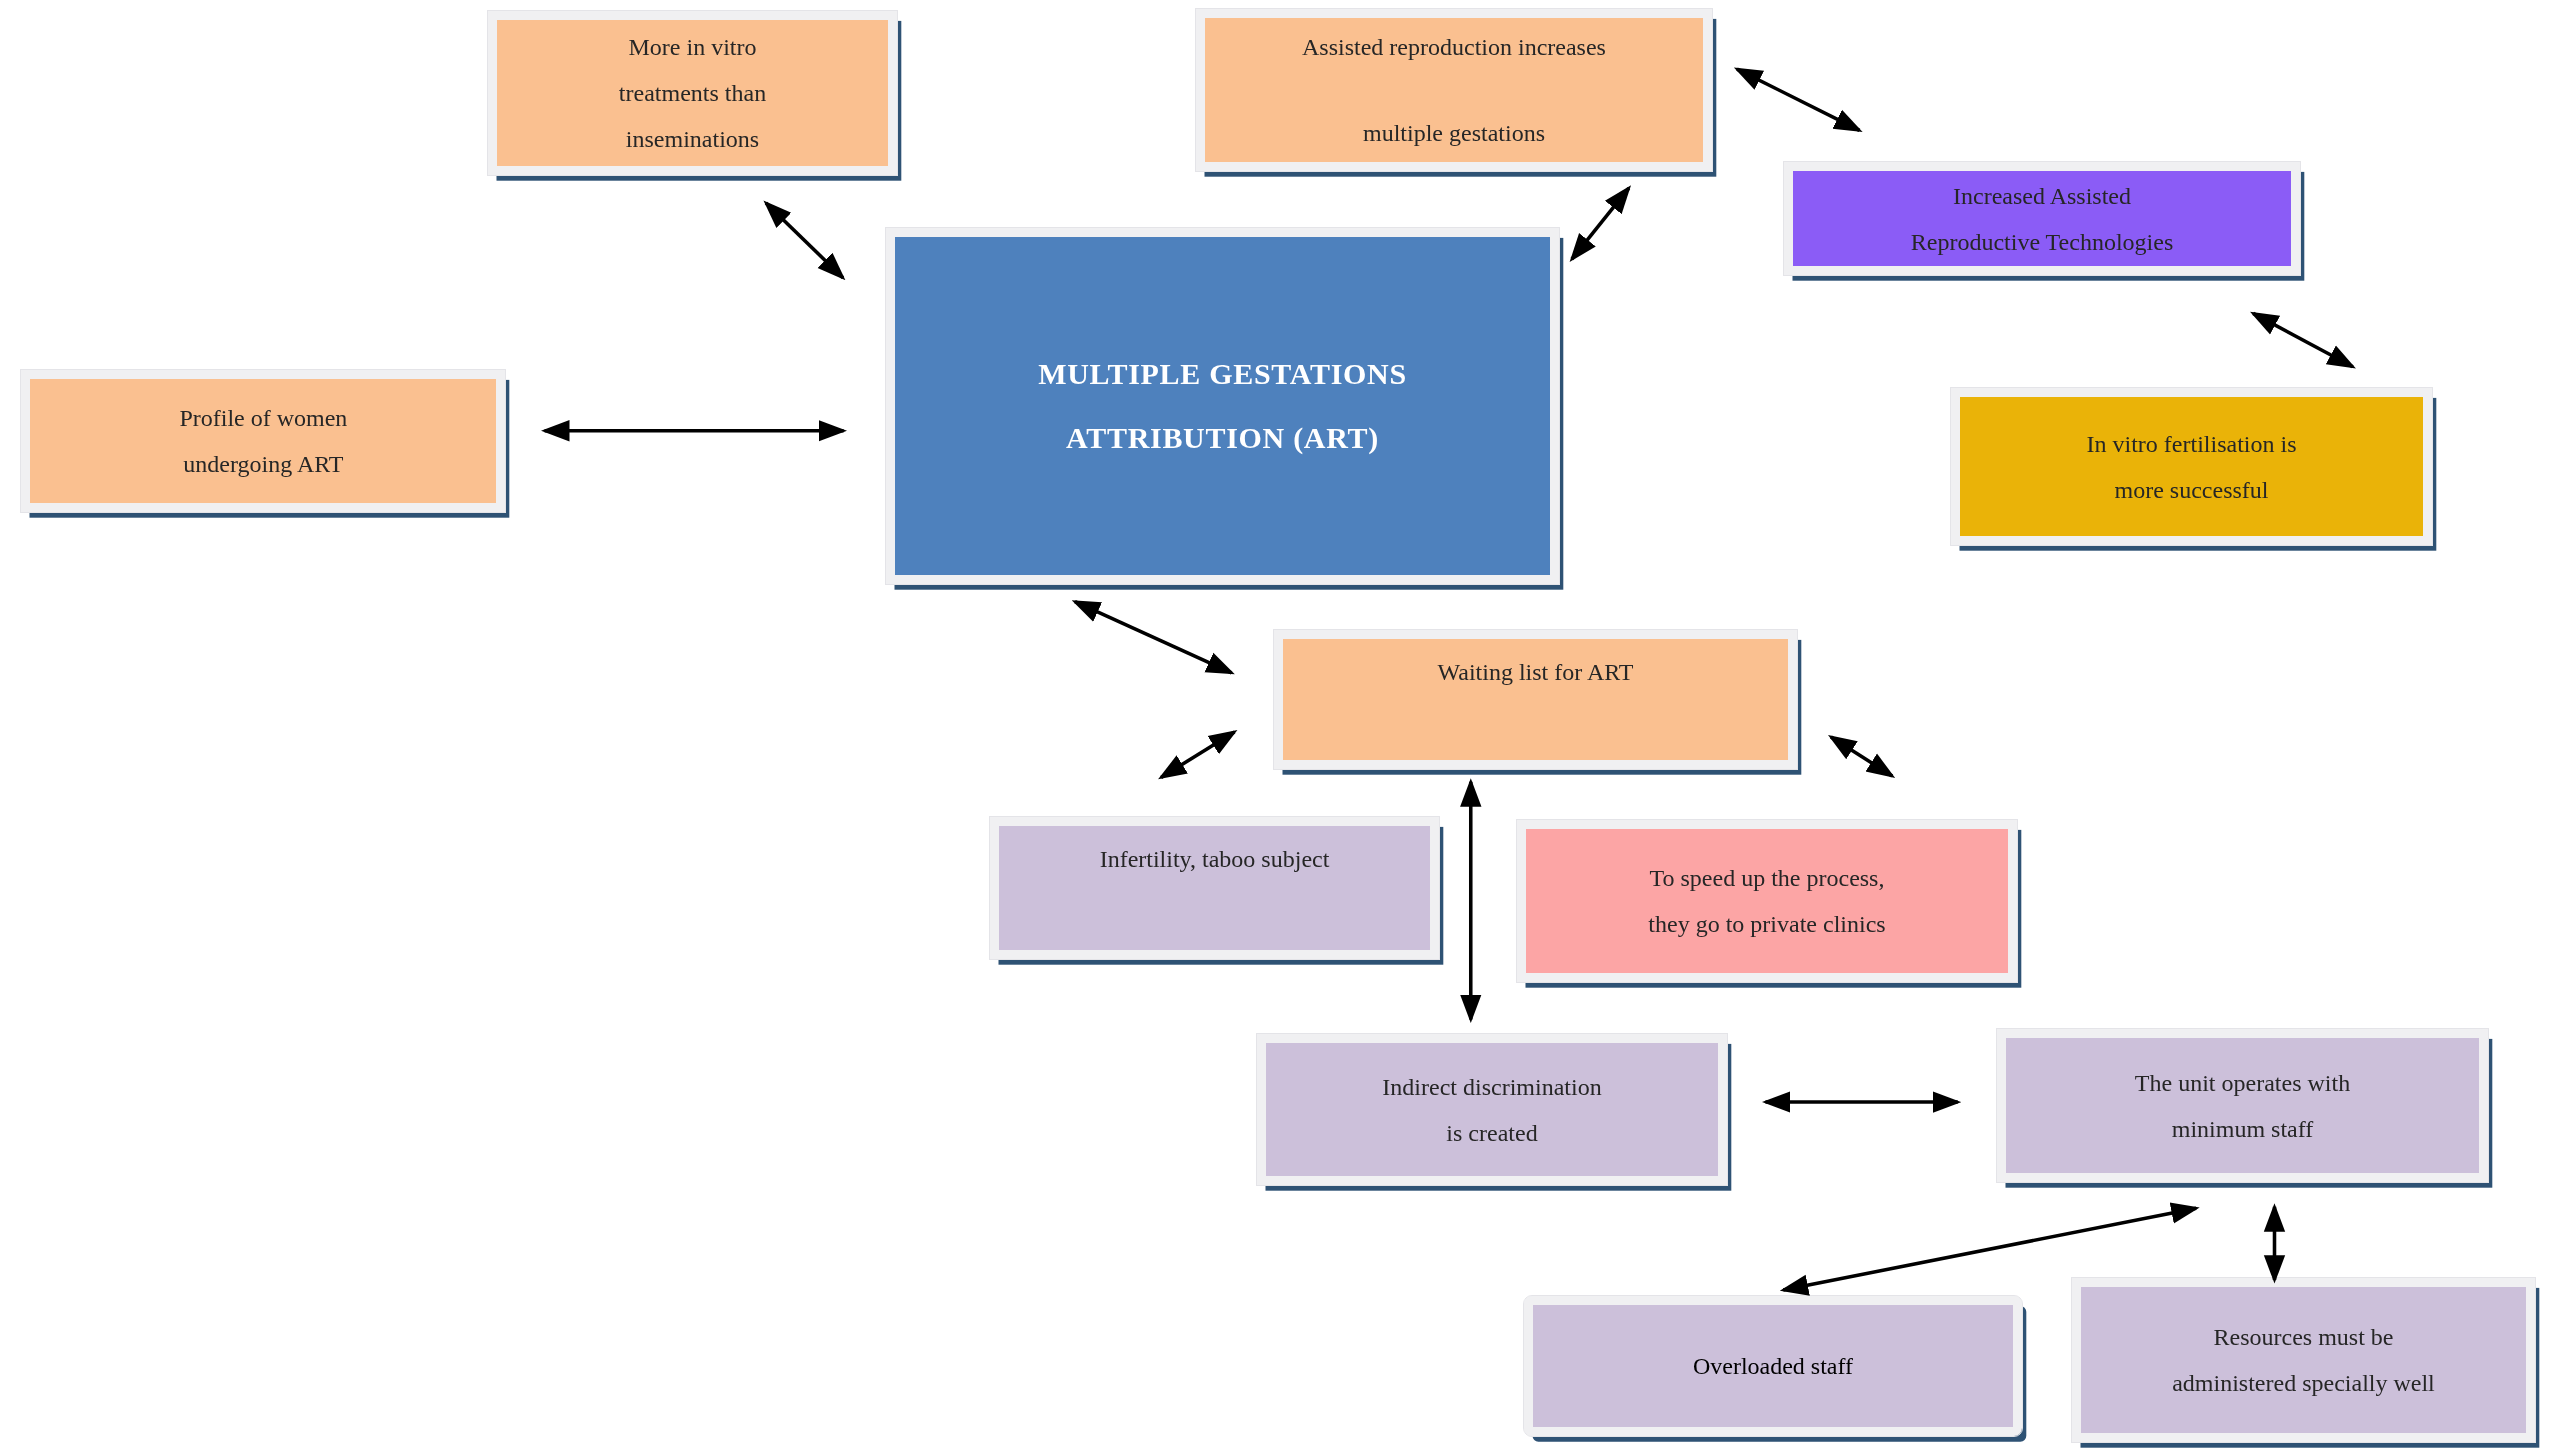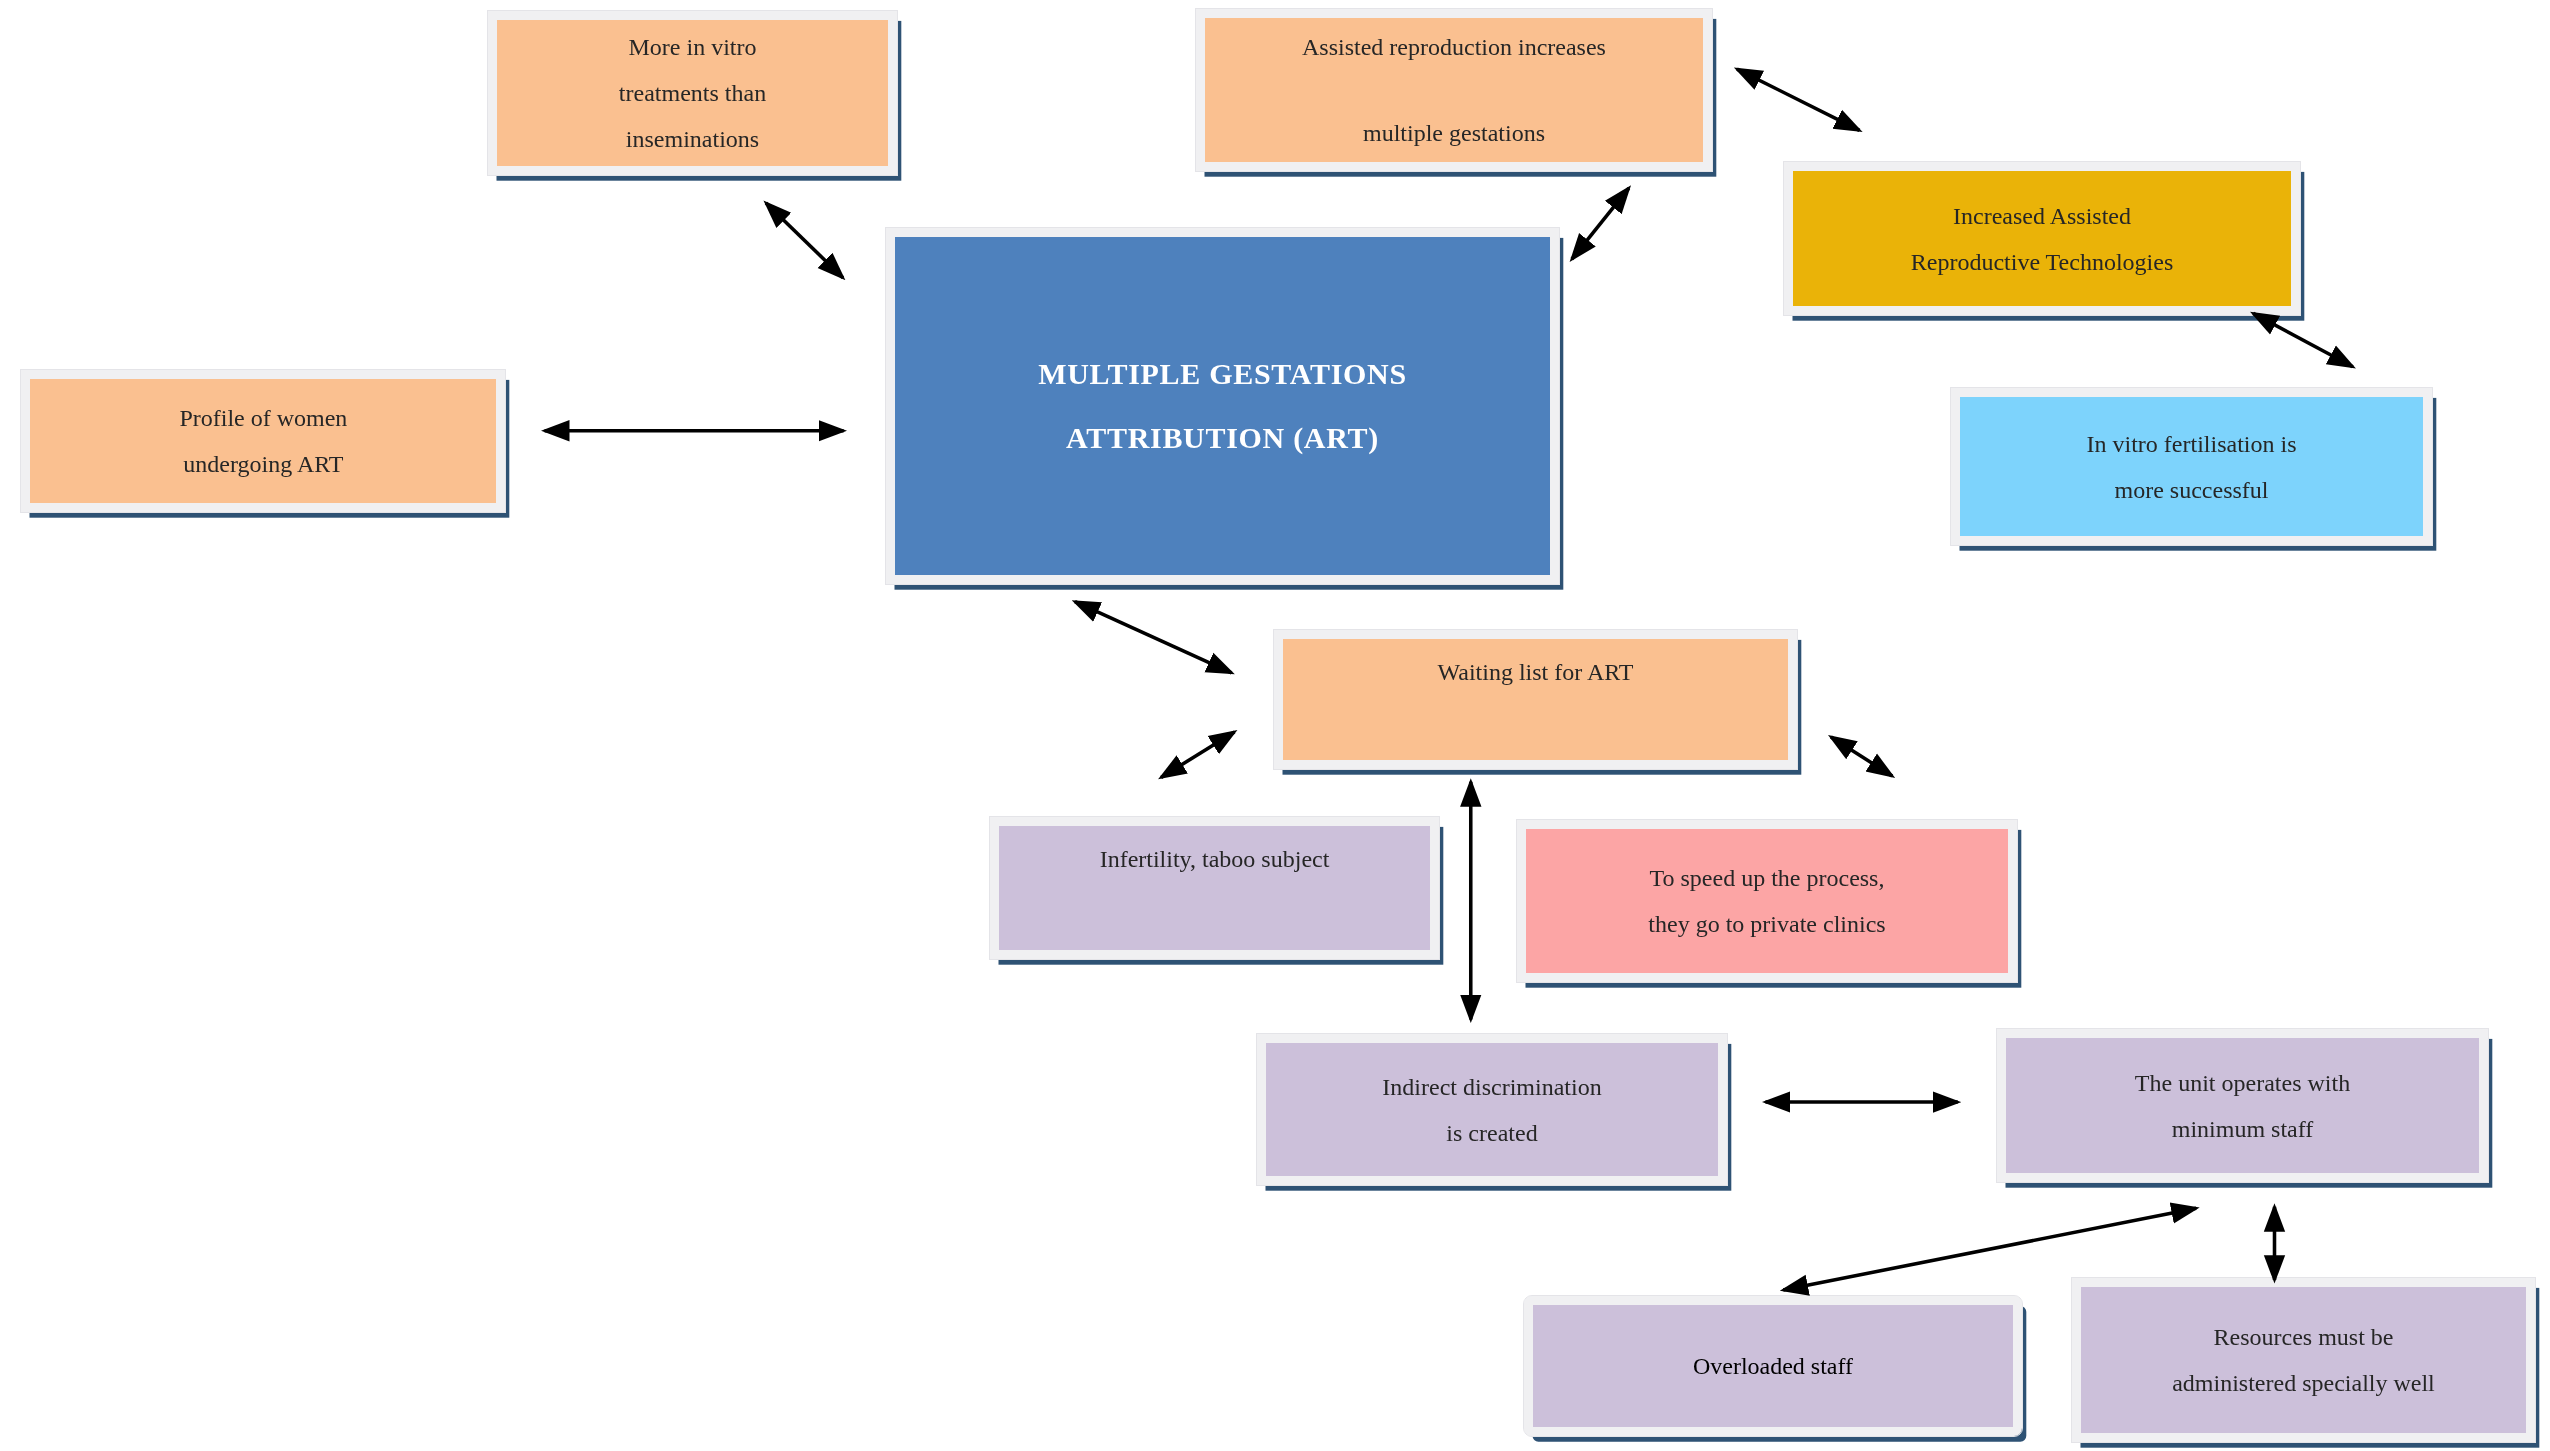--- a/index.html
+++ b/index.html
@@ -73,25 +73,25 @@
   <div id="node-layer">
       <div class="node align-center" style="left: 488px; top: 10.7px; width: 409px; height: 164px; background-color: rgb(250, 192, 144); color: rgb(38, 38, 38);">
         <div class="node-line">More in vitro</div>
         <div class="node-line">treatments than</div>
         <div class="node-line">inseminations</div>
       </div>
       <div class="node align-center" style="left: 1196px; top: 8.5px; width: 516px; height: 162px; background-color: rgb(250, 192, 144); color: rgb(38, 38, 38); gap: 40px;">
         <div class="node-line">Assisted reproduction increases</div>
         <div class="node-line">multiple gestations</div>
       </div>
-      <div class="node align-center" style="left: 1784px; top: 162px; width: 516px; height: 153px; background-color: #eab308; color: rgb(38, 38, 38);">
+      <div class="node align-center" style="left: 1784px; top: 162px; width: 516px; height: 113px; background-color: #8b5cf6; color: rgb(38, 38, 38);">
         <div class="node-line">Increased Assisted</div>
         <div class="node-line">Reproductive Technologies</div>
       </div>
-      <div class="node align-center" style="left: 1951px; top: 388px; width: 481px; height: 157px; background-color: #7dd3fc; color: rgb(38, 38, 38);">
+      <div class="node align-center" style="left: 1951px; top: 388px; width: 481px; height: 157px; background-color: #eab308; color: rgb(38, 38, 38);">
         <div class="node-line">In vitro fertilisation is</div>
         <div class="node-line">more successful</div>
       </div>
       <div class="node align-center emphasis" style="left: 886px; top: 228px; width: 673px; height: 356px; background-color: rgb(78, 129, 189); color: rgb(255, 255, 255);">
         <div class="node-line">MULTIPLE GESTATIONS</div>
         <div class="node-line">ATTRIBUTION (ART)</div>
       </div>
       <div class="node align-center" style="left: 21.4px; top: 370px; width: 484px; height: 142px; background-color: rgb(250, 192, 144); color: rgb(38, 38, 38);">
         <div class="node-line">Profile of women</div>
         <div class="node-line">undergoing ART</div>

